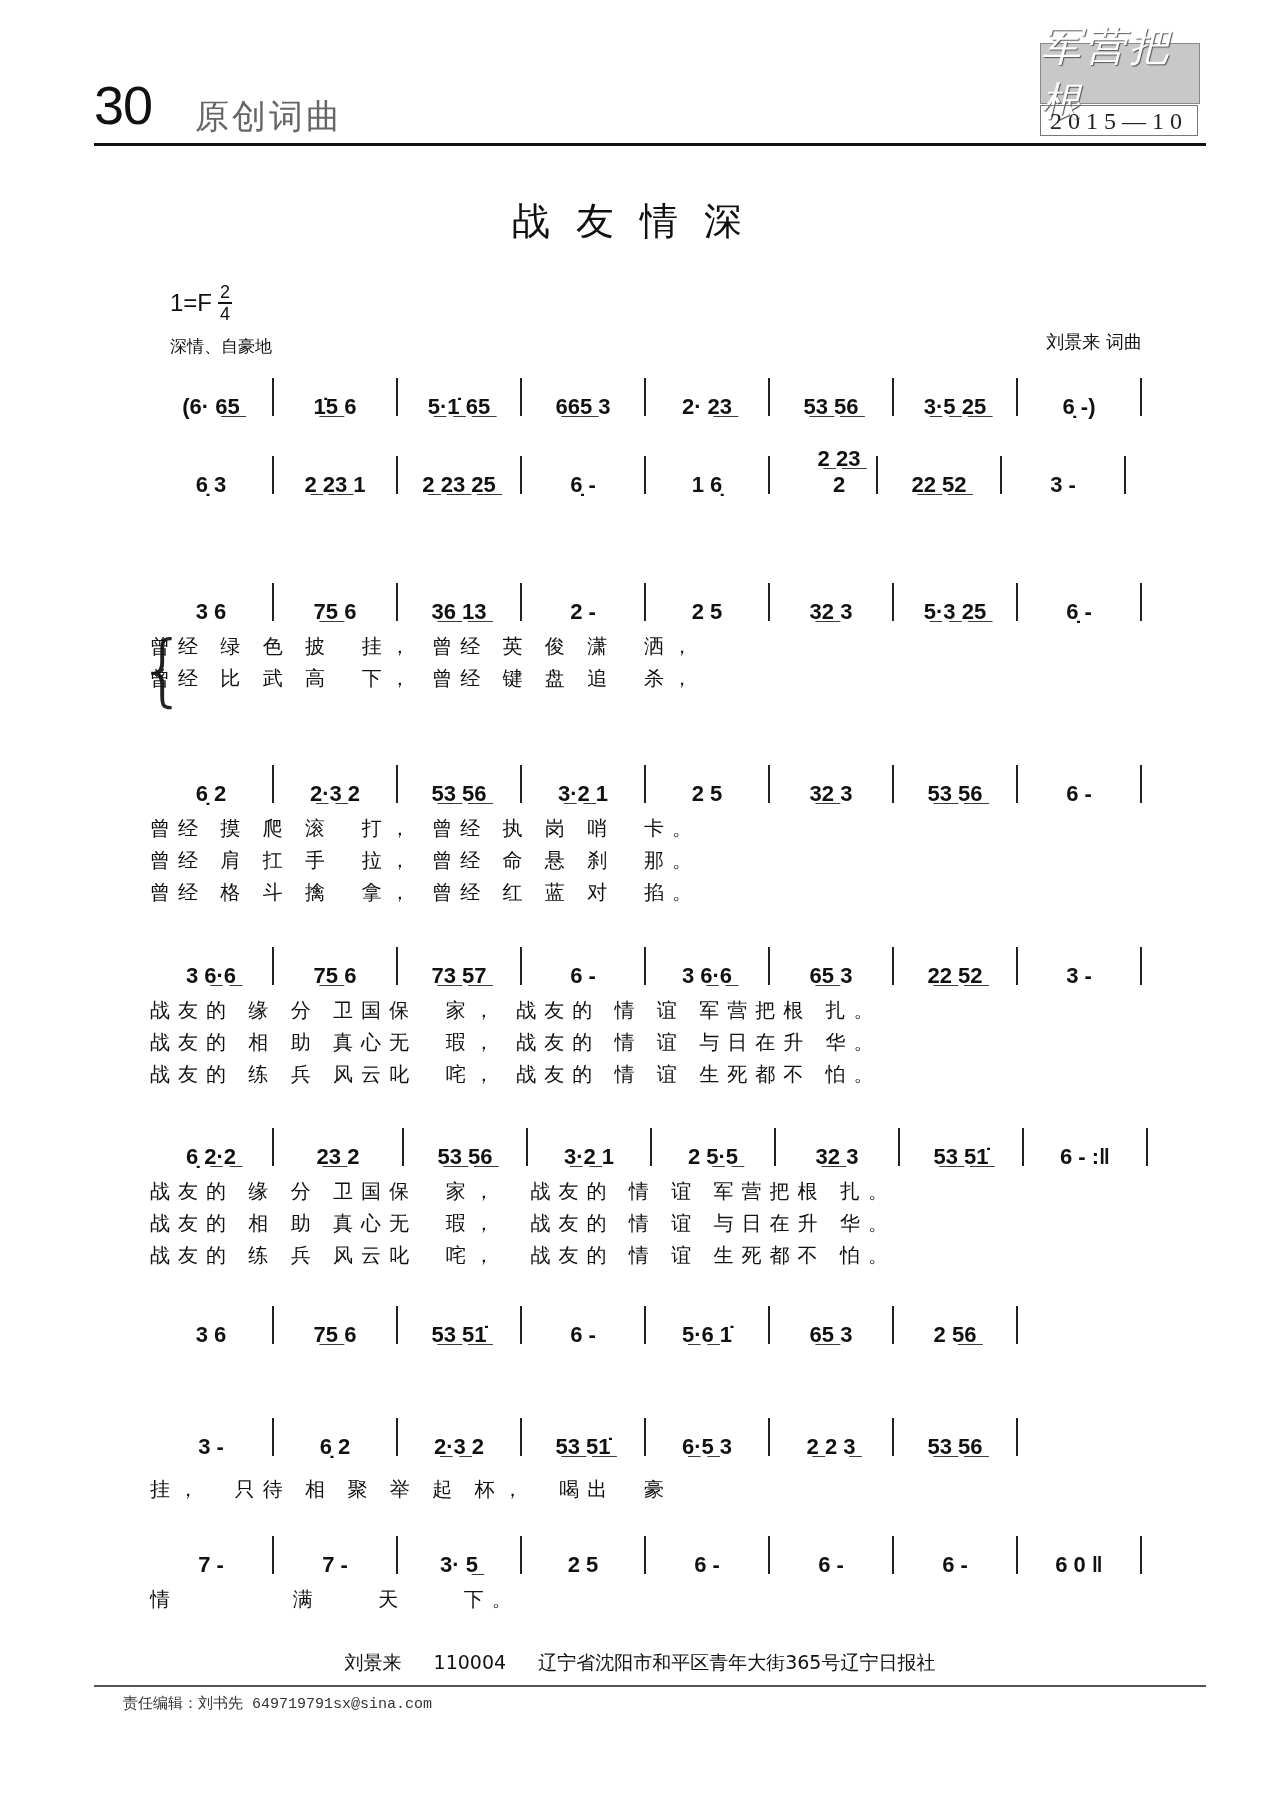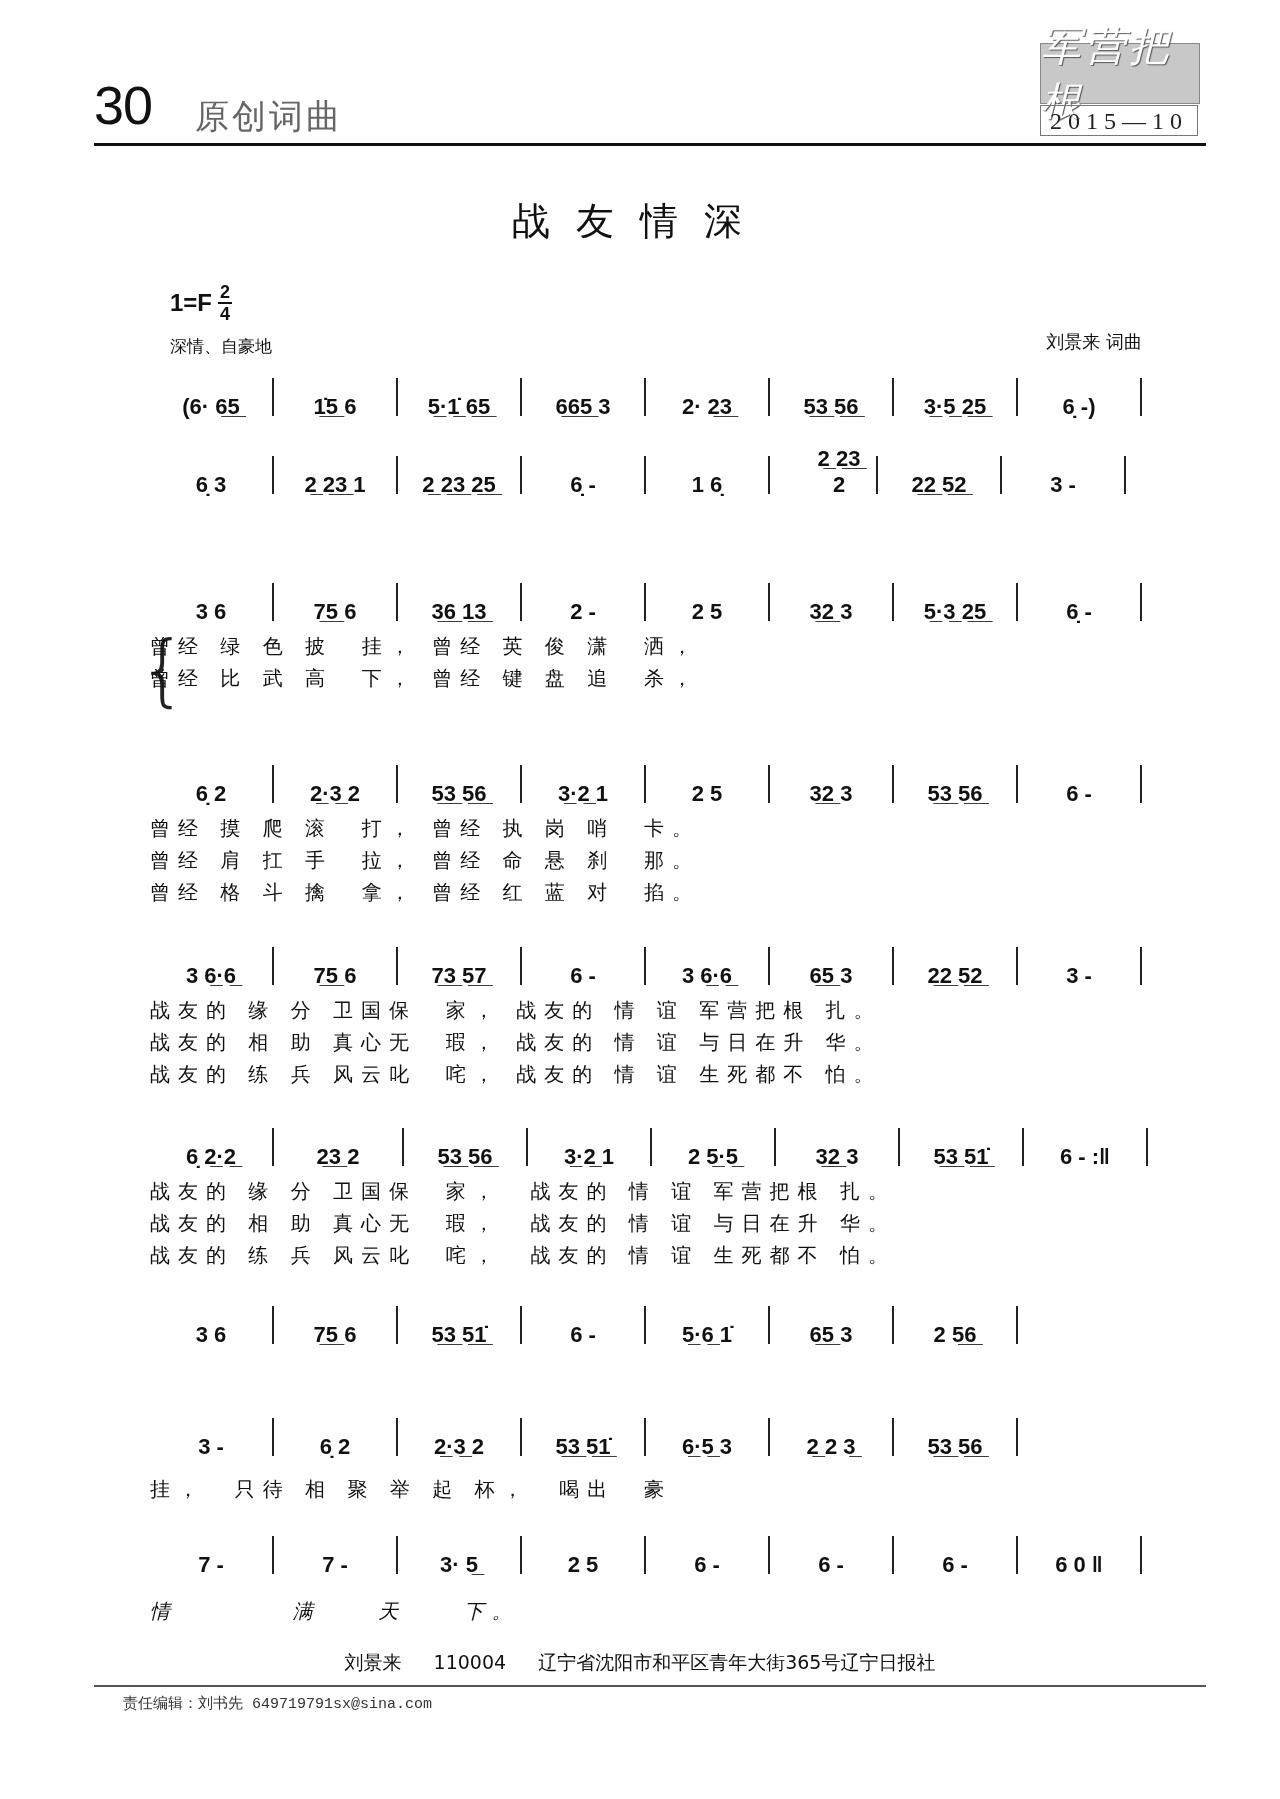--- a/index.html
+++ b/index.html
@@ -13,21 +13,21 @@
   .mag-logo { position: absolute; left: 1040px; top: 43px; width: 158px; height: 59px; background: #c8c8c8;
               border: 1px solid #888; display: flex; align-items: center; justify-content: center;
               font-family: "DejaVu Serif", serif; font-size: 40px; color: #fff; letter-spacing: 4px;
               text-shadow: 1px 1px 1px #555; font-style: italic; }
   .mag-date { position: absolute; left: 1040px; top: 105px; width: 158px; height: 31px; border: 1px solid #777;
               font-family: "Liberation Serif", serif; font-size: 24px; letter-spacing: 6px; text-align: center;
               line-height: 31px; color: #222; box-sizing: border-box; }
   .title { position: absolute; left: 0; width: 1280px; top: 196px; text-align: center;
            font-family: "DejaVu Serif", serif; font-size: 38px; letter-spacing: 26px; }
   .key { position: absolute; left: 170px; top: 283px; font-family: "Liberation Sans", sans-serif;
-         font-size: 24px; font-weight: bold; display: flex; align-items: center; gap: 6px; }
+         font-size: 24px; font-weight: normal; display: flex; align-items: center; gap: 6px; }
   .frac { display: inline-flex; flex-direction: column; align-items: center; font-size: 18px; line-height: 18px; }
   .frac .bar { width: 14px; height: 2px; background: #111; margin: 1px 0; }
   .tempo { position: absolute; left: 170px; top: 335px; font-size: 17px; }
   .composer { position: absolute; right: 138px; top: 330px; font-family: "DejaVu Serif", serif; font-size: 18px; }
 
   .system { position: absolute; left: 150px; width: 1000px; }
   .notes { position: relative; height: 50px; display: flex; align-items: center; }
   .measure { position: relative; display: flex; align-items: flex-end; justify-content: space-around;
              height: 50px; box-sizing: border-box; padding: 0 6px; }
   .barline { width: 2px; height: 38px; background: #222; align-self: flex-end; margin-bottom: 4px; }
@@ -411,21 +411,21 @@
         <div class="barline"></div>
         <div class="measure" style="width: 122px;">
           <span class="note">6 -</span>
         </div>
         <div class="barline"></div>
         <div class="measure" style="width: 122px;">
           <span class="note">6 0 ‖</span>
         </div>
         <div class="barline"></div>
       </div>
-      <div class="lyric-row lyrics" style="margin-top: 20px; font-style: italic;">
+      <div class="lyric-row lyrics" style="margin-top: 8px;">
         <span style="left: 0px; letter-spacing: 8px; white-space: pre;">情        满    天    下。</span>
       </div>
     </div>
   </div>
 
 <div class="address">刘景来    110004    辽宁省沈阳市和平区青年大街365号辽宁日报社</div>
 <div class="footer-rule"></div>
 <div class="editor">责任编辑：刘书先  649719791sx@sina.com</div>
 
 </body></html>

